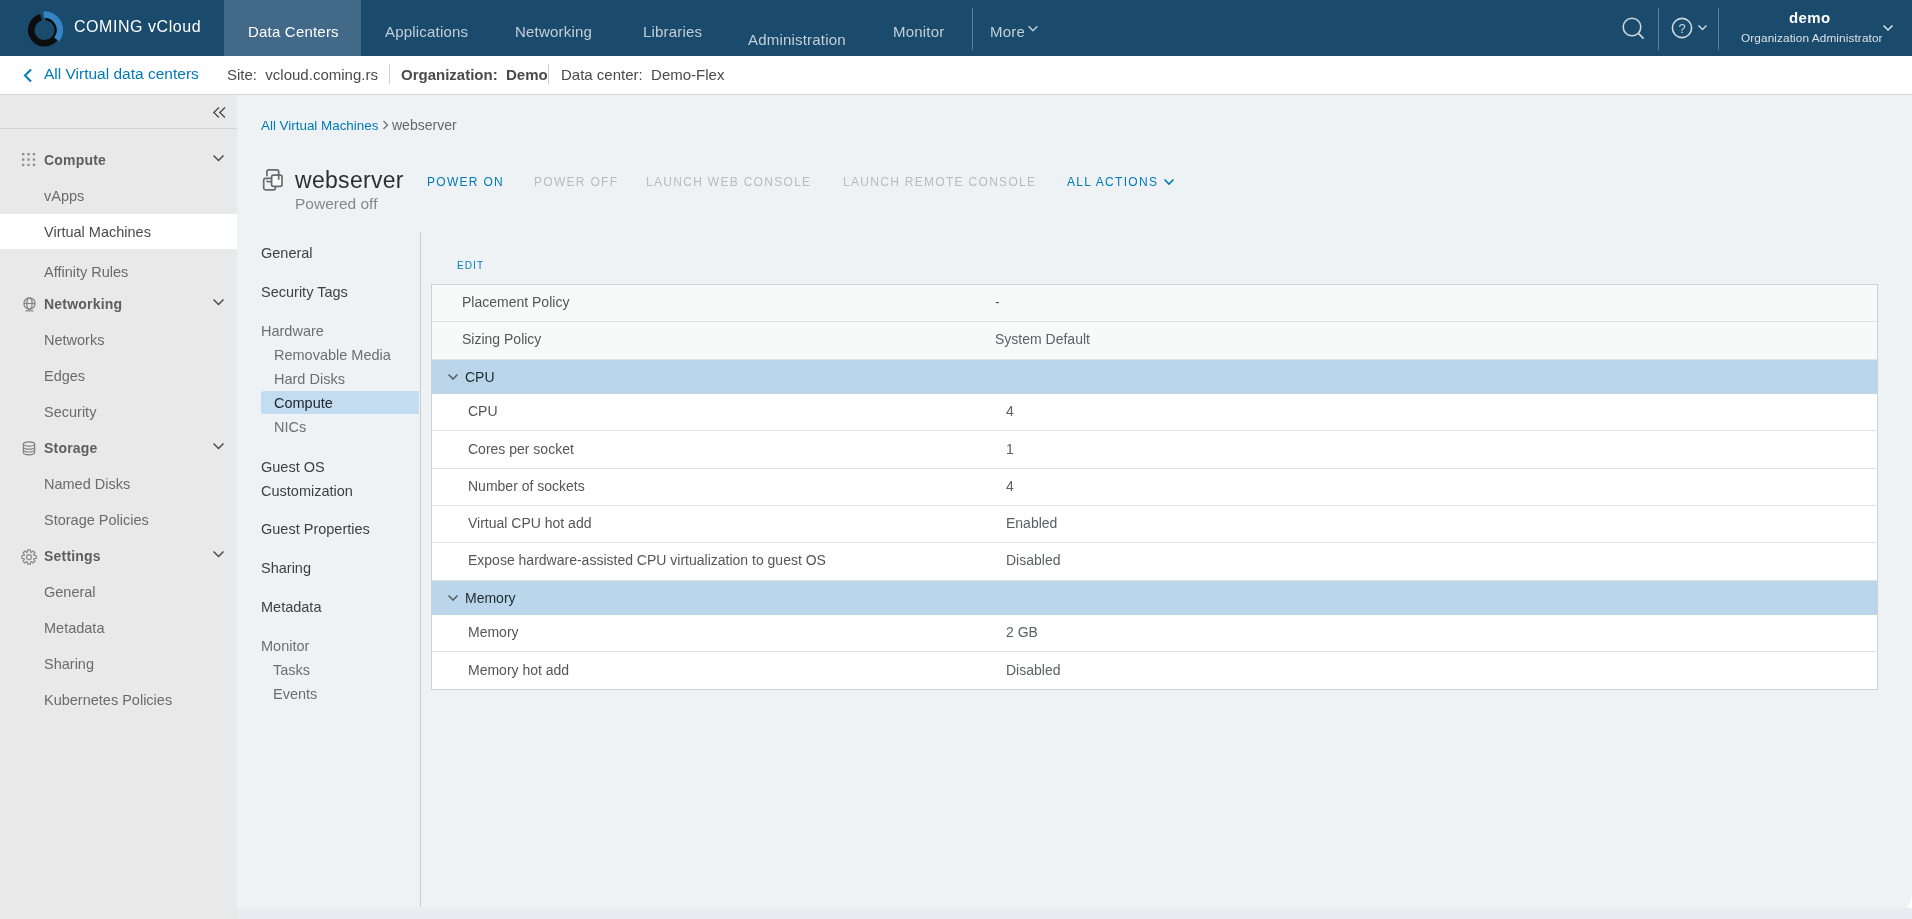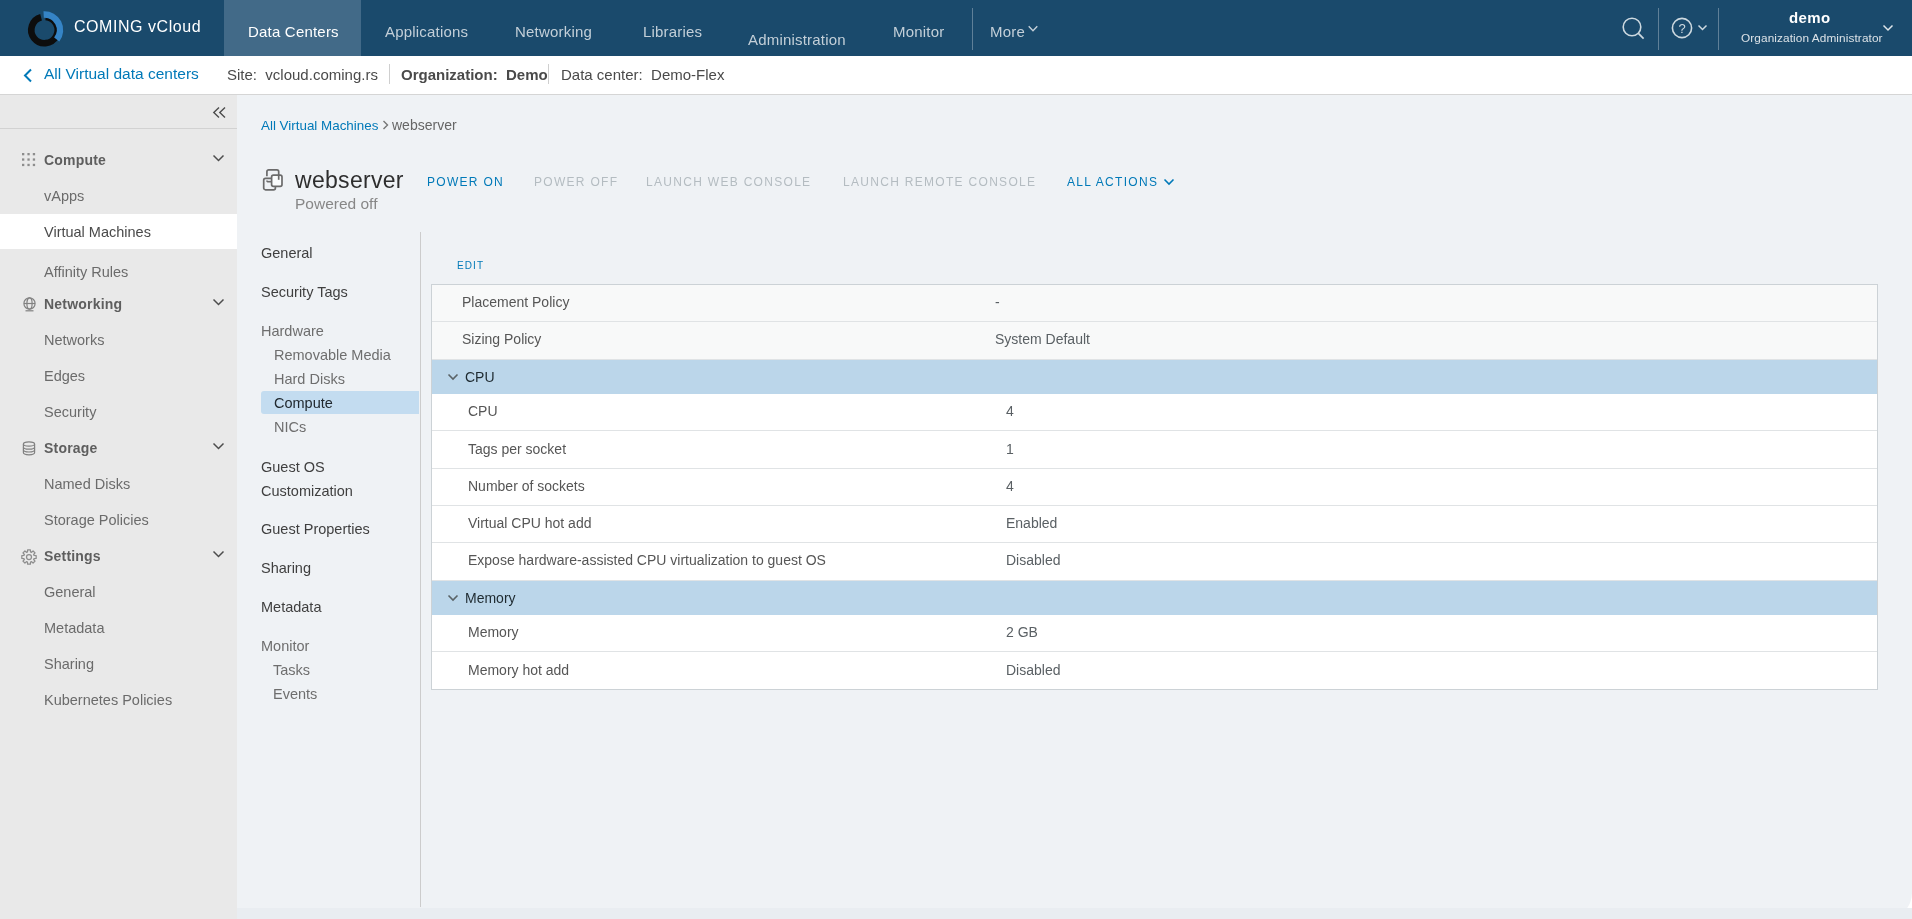--- a/index.html
+++ b/index.html
@@ -239,21 +239,21 @@
       <svg class="abs" style="left:15px;top:13px" width="12" height="8" viewBox="0 0 12 8">
           <path d="M1.5 1.5 L6 6 L10.5 1.5" stroke="#5a6367" stroke-width="1.6" fill="none"></path>
         </svg>
       <div class="tl" style="left:33px;color:#1e2a30;font-weight:500;">CPU</div>
     </div>
     <div class="trow" style="top:109.1px;">
       <div class="tl" style="left:36px;">CPU</div>
       <div class="tv" style="left:574px;">4</div>
     </div>
     <div class="trow" style="top:146.4px;">
-      <div class="tl" style="left:36px;">Tags per socket</div>
+      <div class="tl" style="left:36px;">Cores per socket</div>
       <div class="tv" style="left:574px;">1</div>
     </div>
     <div class="trow" style="top:183.7px;">
       <div class="tl" style="left:36px;">Number of sockets</div>
       <div class="tv" style="left:574px;">4</div>
     </div>
     <div class="trow" style="top:221px;">
       <div class="tl" style="left:36px;">Virtual CPU hot add</div>
       <div class="tv" style="left:574px;">Enabled</div>
     </div>

